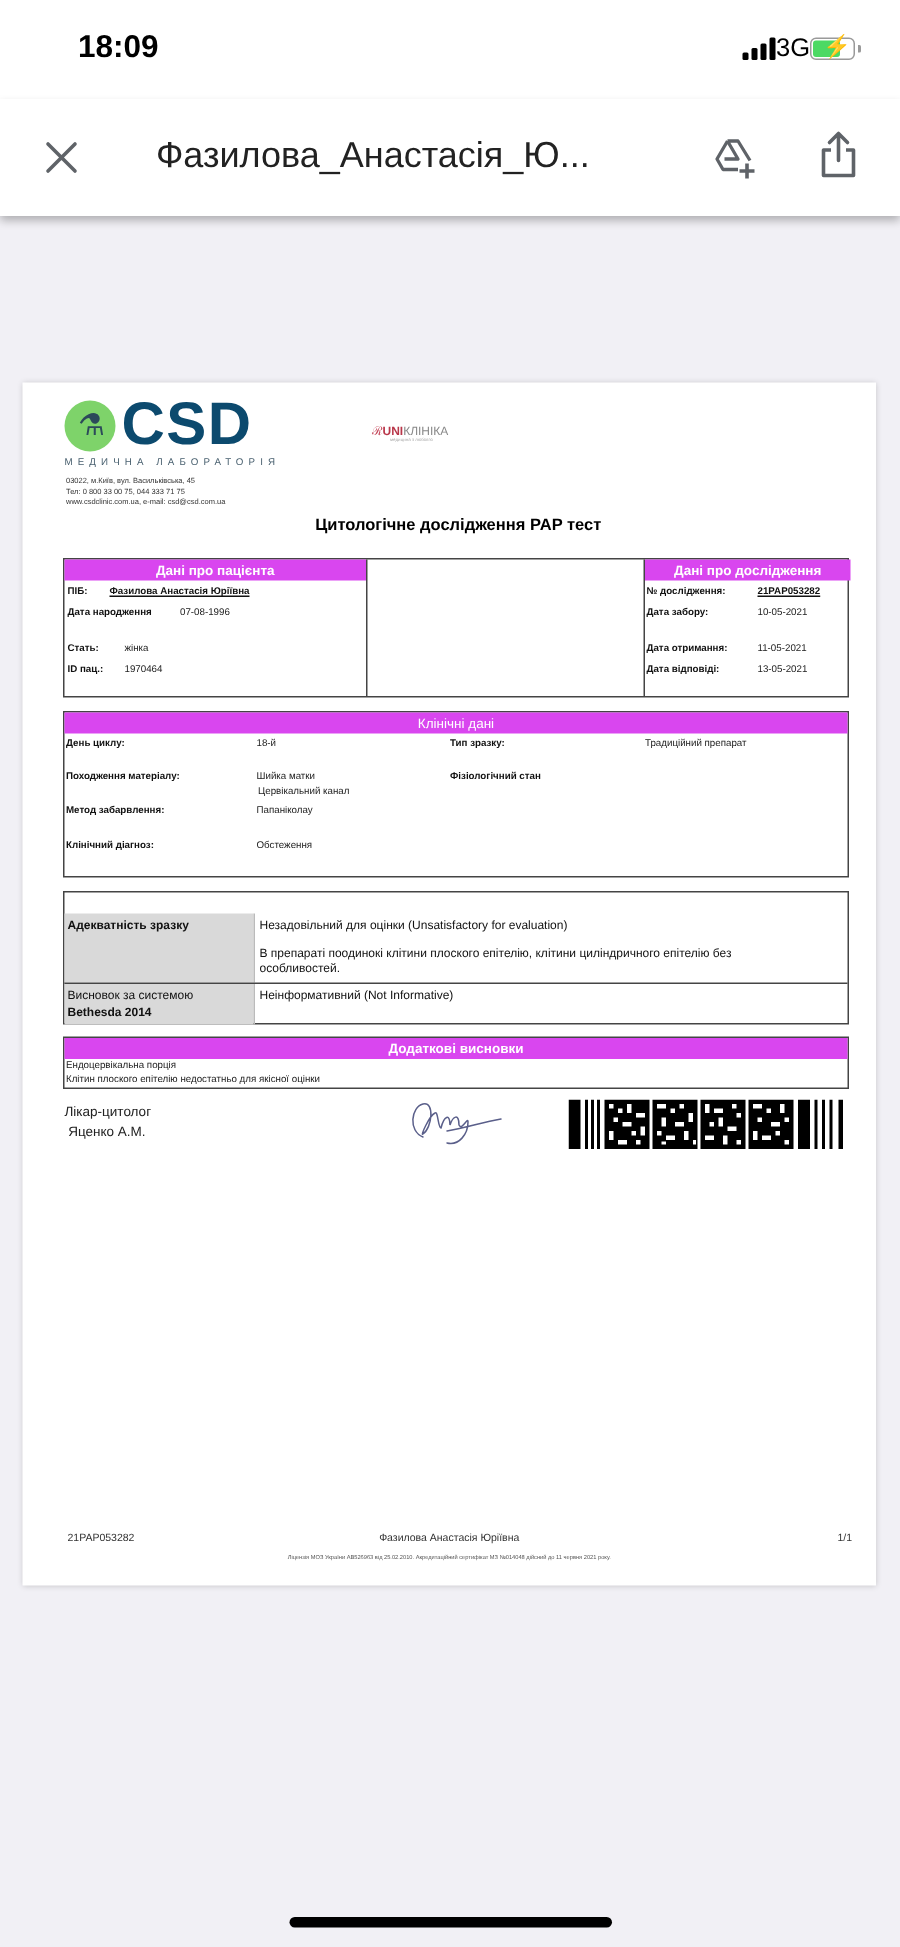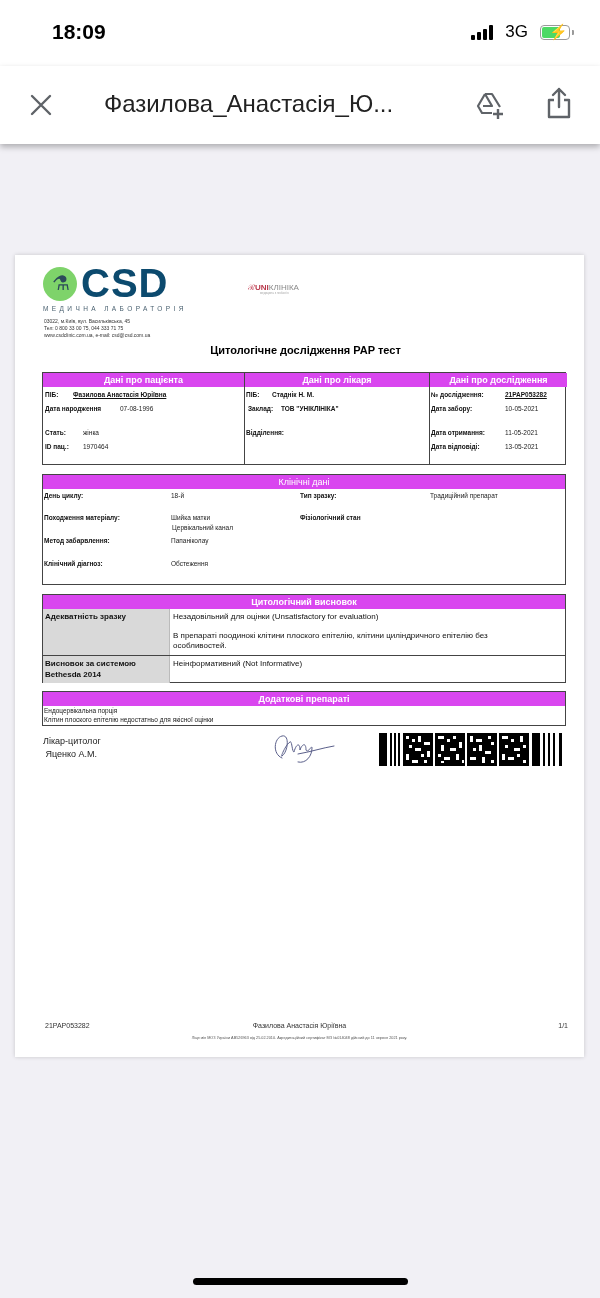--- a/index.html
+++ b/index.html
@@ -1,19 +1,19 @@
 <!DOCTYPE html>
 <html><head>
 <meta charset="utf-8">
 <style>
   * { box-sizing: border-box; margin: 0; padding: 0; }
   html, body { width: 600px; height: 1298px; overflow: hidden; background: #f1f0f5; font-family: "Liberation Sans", sans-serif; }
   .status-bar { position: absolute; left: 0; top: 0; width: 600px; height: 66px; background: #ffffff; }
   .status-time { position: absolute; left: 52px; top: 20px; font-size: 21px; font-weight: bold; color: #000; text-align: right; }
-  .status-right { position: absolute; right: 30px; top: 22px; display: flex; align-items: center; gap: 12px; }
+  .status-right { position: absolute; right: 30px; top: 22px; display: flex; align-items: center; gap: 0; }
   .signal { display: flex; align-items: flex-end; gap: 2px; height: 16px; }
   .signal span { display: block; width: 4px; background: #000; border-radius: 1px; }
   .net { font-size: 17px; color: #000; }
   .battery { position: relative; width: 30px; height: 15px; border: 1.5px solid #9a9a9a; border-radius: 4px; padding: 1px; }
   .battery .fill { width: 70%; height: 100%; background: #4cd964; border-radius: 2px; }
   .battery .bolt { position: absolute; left: 8px; top: -3px; font-size: 15px; color: #000; line-height: 18px; }
   .battery::after { content: ""; position: absolute; right: -5px; top: 4px; width: 2px; height: 5px; background: #9a9a9a; border-radius: 0 1px 1px 0; }
 
   .nav-bar { position: absolute; left: 0; top: 66px; width: 600px; height: 78px; background: #ffffff; box-shadow: 0 3px 6px rgba(0,0,0,0.28); z-index: 2; }
   .nav-close { position: absolute; left: 26px; top: 24px; width: 30px; height: 30px; font-size: 32px; line-height: 28px; color: #555; text-align: center; }
@@ -142,28 +142,20 @@
       <span class="f b" style="left:2px;top:18px">ПІБ:</span>
       <span class="f b u" style="left:30px;top:18px">Фазилова Анастасія Юріївна</span>
       <span class="f b" style="left:2px;top:32px">Дата народження</span>
       <span class="f" style="left:77px;top:32px">07-08-1996</span>
       <span class="f b" style="left:2px;top:56px">Стать:</span>
       <span class="f" style="left:40px;top:56px">жінка</span>
       <span class="f b" style="left:2px;top:70px">ID пац.:</span>
       <span class="f" style="left:40px;top:70px">1970464</span>
     </div>
     <div class="vline" style="left:201px"></div>
-    <div class="col" style="left:202px;width:184px">
-      <div class="pink-head">Дані про лікаря</div>
-      <span class="f b" style="left:1px;top:18px">ПІБ:</span>
-      <span class="f b" style="left:27px;top:18px">Стаднік Н. М.</span>
-      <span class="f b" style="left:3px;top:32px">Заклад:</span>
-      <span class="f b" style="left:36px;top:32px">ТОВ "УНІКЛІНІКА"</span>
-      <span class="f b" style="left:1px;top:56px">Відділення:</span>
-    </div>
     <div class="vline" style="left:386px"></div>
     <div class="col" style="left:387px;width:137px">
       <div class="pink-head">Дані про дослідження</div>
       <span class="f b" style="left:1px;top:18px">№ дослідження:</span>
       <span class="f b u" style="left:75px;top:18px">21PAP053282</span>
       <span class="f b" style="left:1px;top:32px">Дата забору:</span>
       <span class="f" style="left:75px;top:32px">10-05-2021</span>
       <span class="f b" style="left:1px;top:56px">Дата отримання:</span>
       <span class="f" style="left:75px;top:56px">11-05-2021</span>
       <span class="f b" style="left:1px;top:70px">Дата відповіді:</span>
@@ -181,40 +173,39 @@
     <span class="f" style="left:128px;top:39px">Шийка матки</span>
     <span class="f" style="left:129px;top:49px">Цервікальний канал</span>
     <span class="f b" style="left:257px;top:39px">Фізіологічний стан</span>
     <span class="f b" style="left:1px;top:62px">Метод забарвлення:</span>
     <span class="f" style="left:128px;top:62px">Папаніколау</span>
     <span class="f b" style="left:1px;top:85px">Клінічний діагноз:</span>
     <span class="f" style="left:128px;top:85px">Обстеження</span>
   </div>
 
   <div class="box box3">
-    <div class="pink-head">Цитологічний висновок</div>
     <div class="row3" style="top:14px;height:46px;border-top:none">
       <div class="lbl-cell"></div>
       <div class="vline" style="left:126px;background:#bbb"></div>
       <span class="cell-text" style="left:2px;top:3px;font-weight:bold">Адекватність зразку</span>
       <span class="cell-text" style="left:130px;top:3px">Незадовільний  для оцінки (Unsatisfactory for evaluation)</span>
       <span class="cell-text" style="left:130px;top:22px">В препараті поодинокі клітини плоского епітелію, клітини циліндричного епітелію без</span>
       <span class="cell-text" style="left:130px;top:32px">особливостей.</span>
     </div>
     <div class="row3" style="top:60px;height:28px">
       <div class="lbl-cell"></div>
       <div class="vline" style="left:126px;background:#bbb"></div>
-      <span class="cell-text" style="left:2px;top:3px;font-weight:bold">Висновок за системою</span>
+      <span class="cell-text" style="left:2px;top:3px;font-weight:normal">Висновок за системою</span>
       <span class="cell-text" style="left:2px;top:14px;font-weight:bold">Bethesda 2014</span>
       <span class="cell-text" style="left:130px;top:3px">Неінформативний (Not Informative)</span>
     </div>
   </div>
 
   <div class="box box4">
-    <div class="pink-head">Додаткові препараті</div>
+    <div class="pink-head">Додаткові висновки</div>
     <span class="f" style="left:1px;top:15px;font-size:6.5px">Ендоцервікальна порція</span>
     <span class="f" style="left:1px;top:24px;font-size:6.5px"> Клітин плоского епітелію недостатньо для якісної оцінки</span>
   </div>
 
   <div class="doc-sign">
     <div>Лікар-цитолог</div>
     <div style="white-space:pre"> Яценко А.М.</div>
   </div>
   <svg class="signature" viewBox="0 0 70 36">
     <path d="M14 28 C4 24 6 8 14 6 C22 4 20 22 14 26 C12 28 18 14 22 12 C24 10 24 22 26 22 C28 14 32 12 32 20 C34 14 38 12 38 20 C40 24 44 14 44 18 C44 26 38 34 30 32 M30 24 C42 22 54 18 66 16" fill="none" stroke="#5a5f8a" stroke-width="1" stroke-linecap="round"></path>

